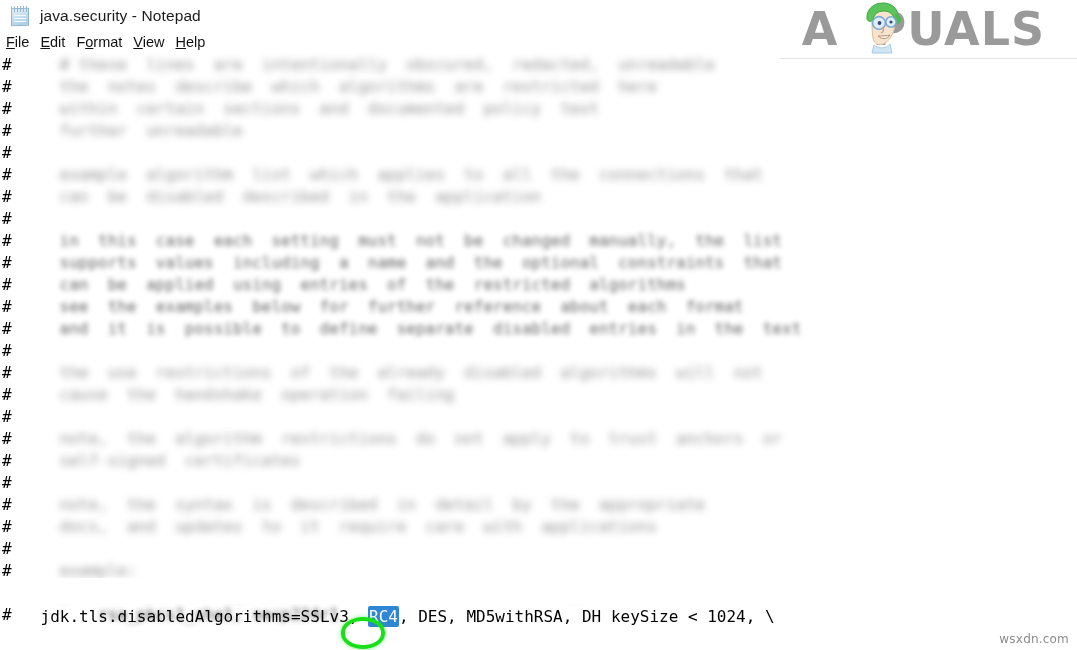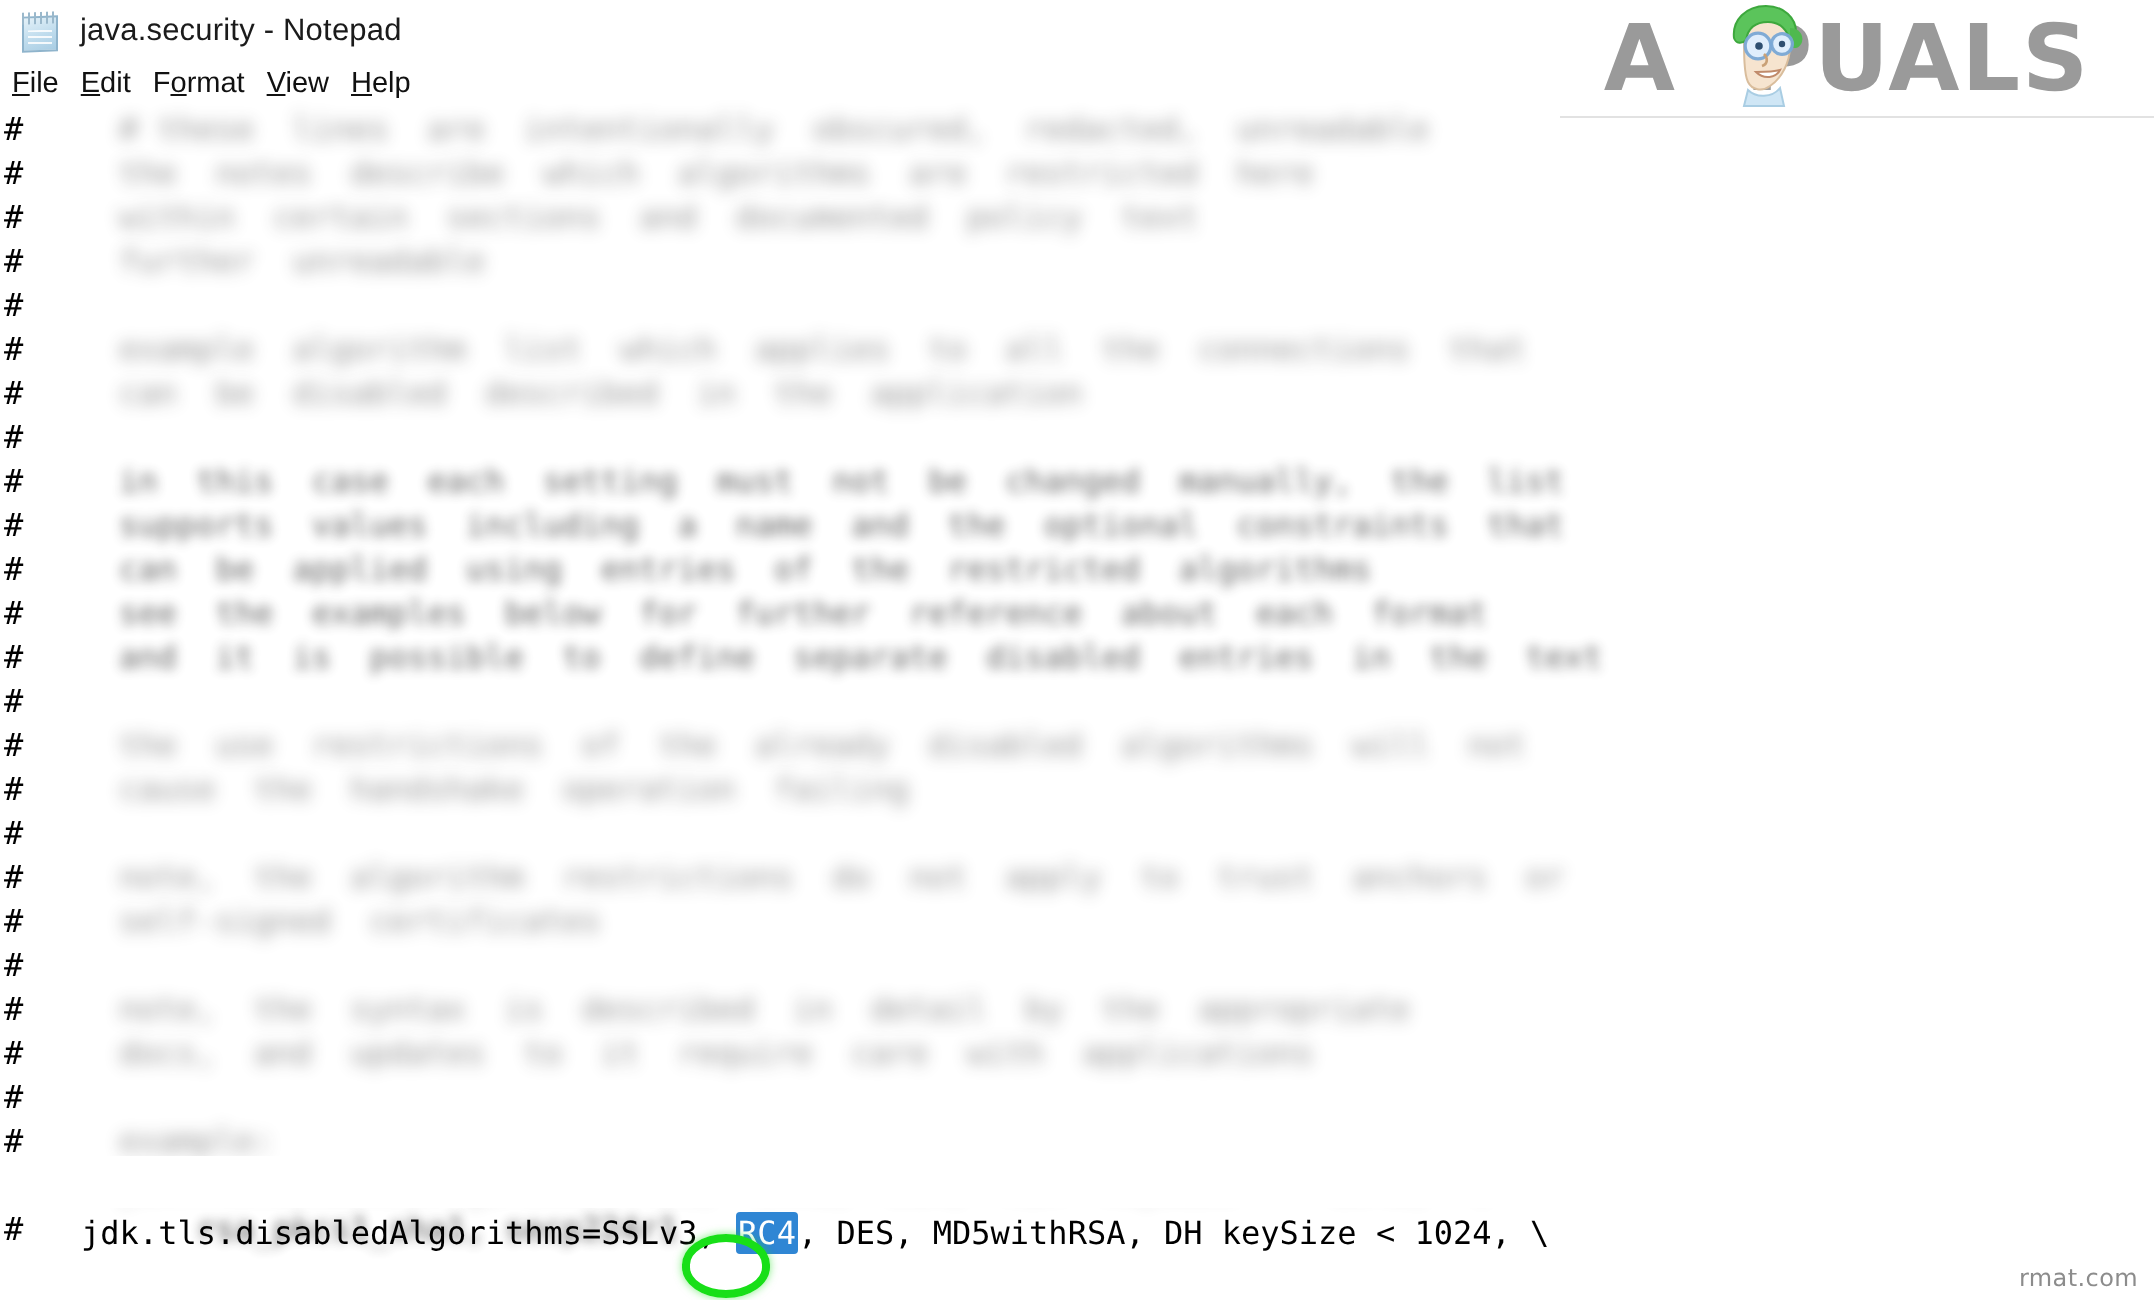--- a/index.html
+++ b/index.html
@@ -314,15 +314,15 @@
         <path d="M28 26 C30 28, 30 31, 27 32" fill="none" stroke="#c9a177" stroke-width="1.3"></path>
 
         <path d="M24 35 C28 39, 34 38, 36 34 C33 35, 27 35, 24 35 Z" fill="#ffffff" stroke="#c08a6a" stroke-width="1"></path>
 
         <path d="M20 44 C24 48, 32 48, 36 43 L38 52 L18 52 Z" fill="#cfe6f5" stroke="#a9cde3" stroke-width="1"></path>
       </svg>
     </div>
   </div>
   <div id="brand-divider"></div>
 
-  <div id="watermark">rmat.com</div>
+  <div id="watermark">wsxdn.com</div>
 
 </div>
 
 </body></html>

